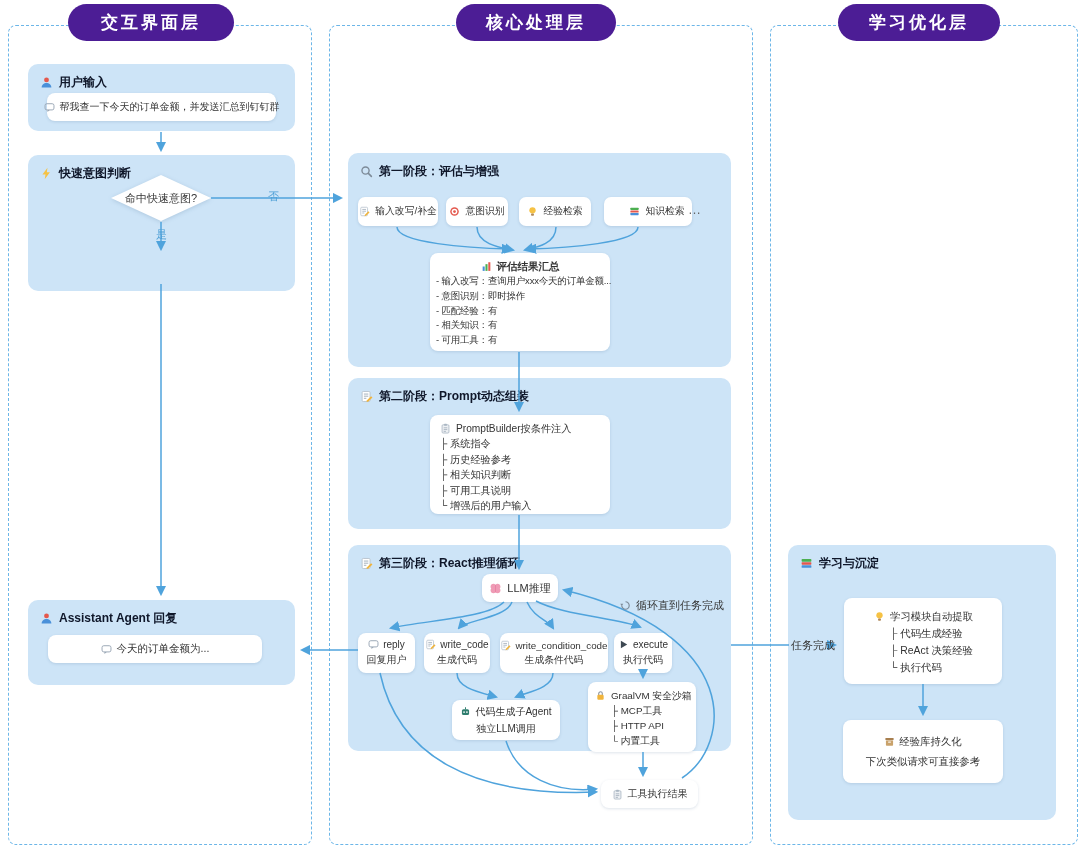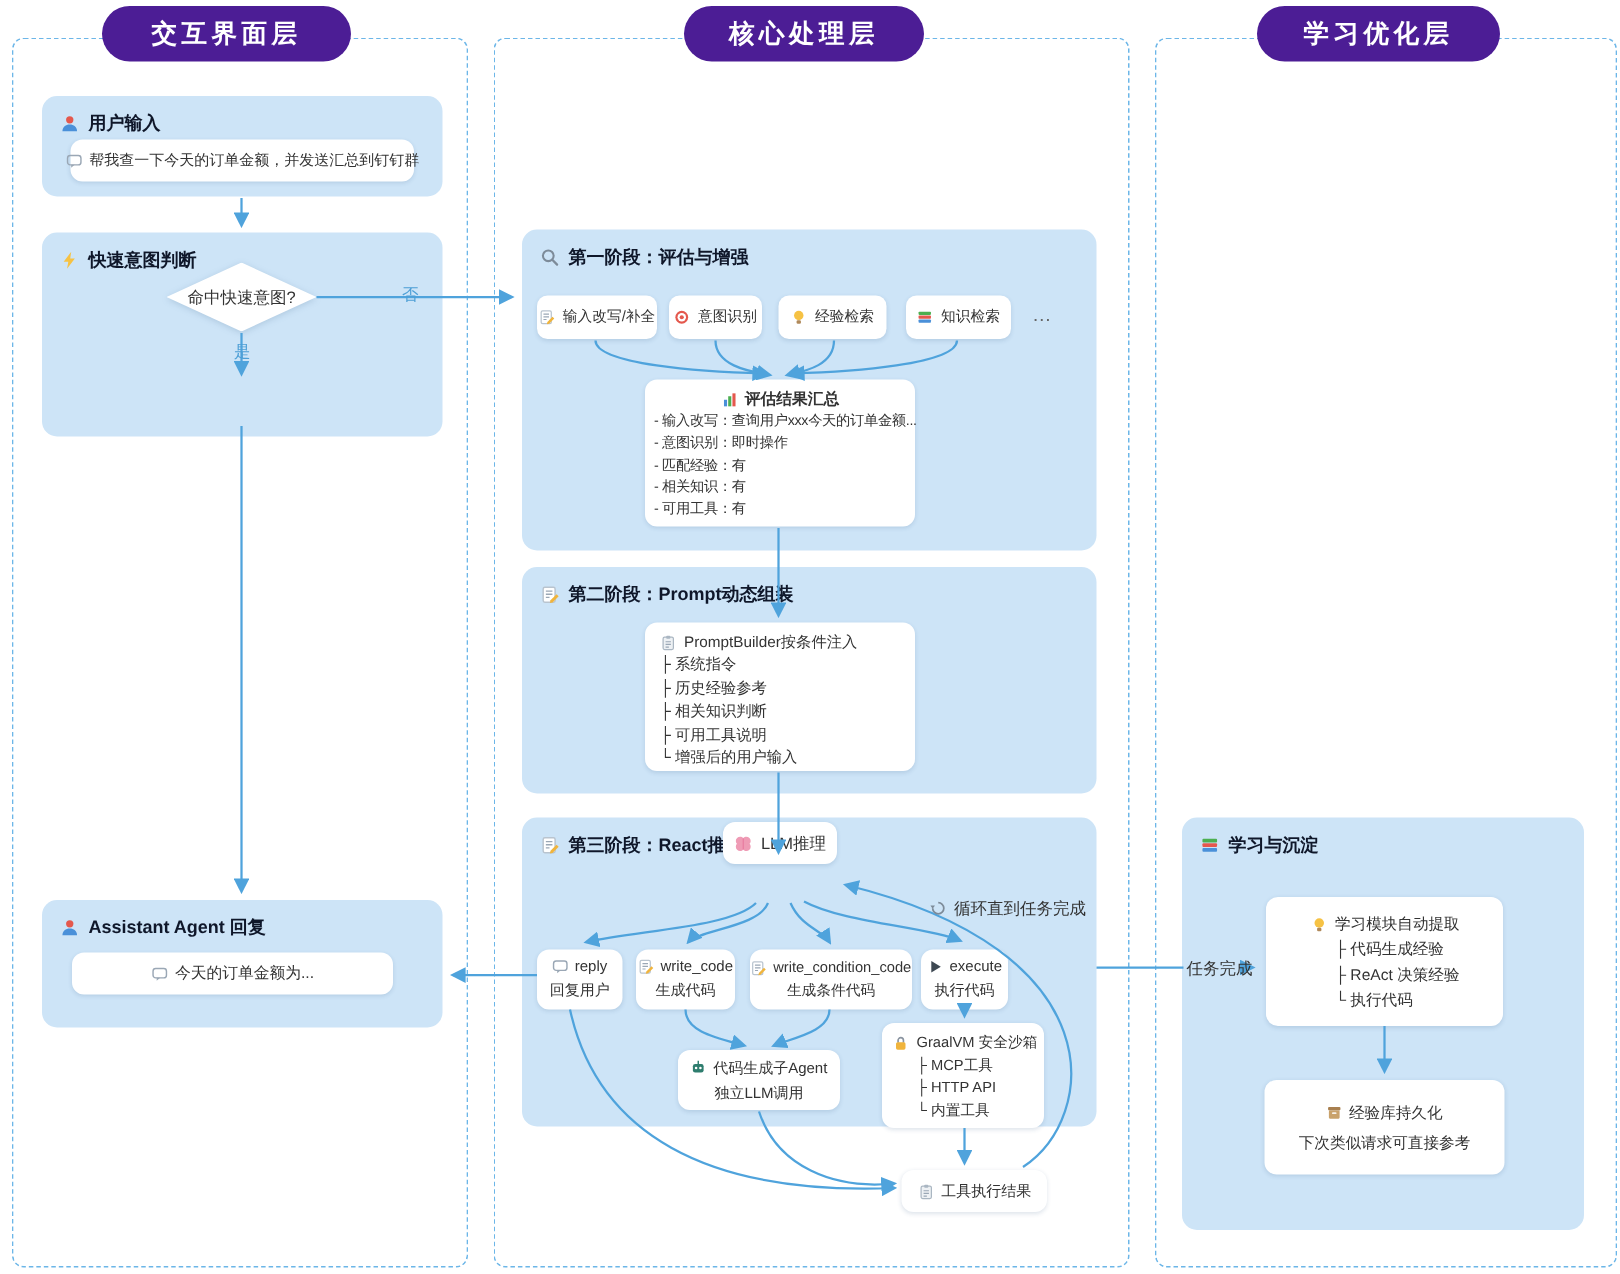--- a/index.html
+++ b/index.html
@@ -193,21 +193,21 @@
         <use href="#i-target"></use>
       </svg>
     <span>意图识别</span>
   </div>
   <div class="wbox" style="left:519px;top:197px;width:72px;height:29px;font-size:9.8px;border-radius:7px;">
     <svg class="ic11">
         <use href="#i-bulb"></use>
       </svg>
     <span>经验检索</span>
   </div>
-  <div class="wbox" style="left:604px;top:197px;width:70px;height:29px;font-size:9.8px;border-radius:7px;">
+  <div class="wbox" style="left:604px;top:197px;width:70px;height:29px;font-size:9.8px;border-radius:7px;padding-left:18px;">
     <svg class="ic11">
         <use href="#i-books"></use>
       </svg>
     <span>知识检索</span>
   </div>
   <div class="dots" style="left:688px;top:202px;">…</div>
 
   <div class="listbox" style="left:430px;top:253px;width:180px;height:98px;padding:6px 6px;">
     <div class="lb-title" style="justify-content:center;font-size:10.5px;">
       <svg class="ic11">
@@ -245,21 +245,21 @@
   </div>
 
   <div class="section" style="left:348px;top:545px;width:383px;height:206px;">
     <div class="sec-title">
       <svg class="ic">
           <use href="#i-memo"></use>
         </svg>
       <span>第三阶段：React推理循环</span>
     </div>
   </div>
-  <div class="wbox" style="left:482px;top:548px;width:76px;height:28px;font-size:11px;">
+  <div class="wbox" style="left:482px;top:574px;width:76px;height:28px;font-size:11px;">
     <svg class="ic">
         <use href="#i-brain"></use>
       </svg>
     <span>LLM推理</span>
   </div>
   <div class="dlbl" style="left:620px;top:598px;">
     <svg class="ic11">
         <use href="#i-loop"></use>
       </svg>
     <span>循环直到任务完成</span>

